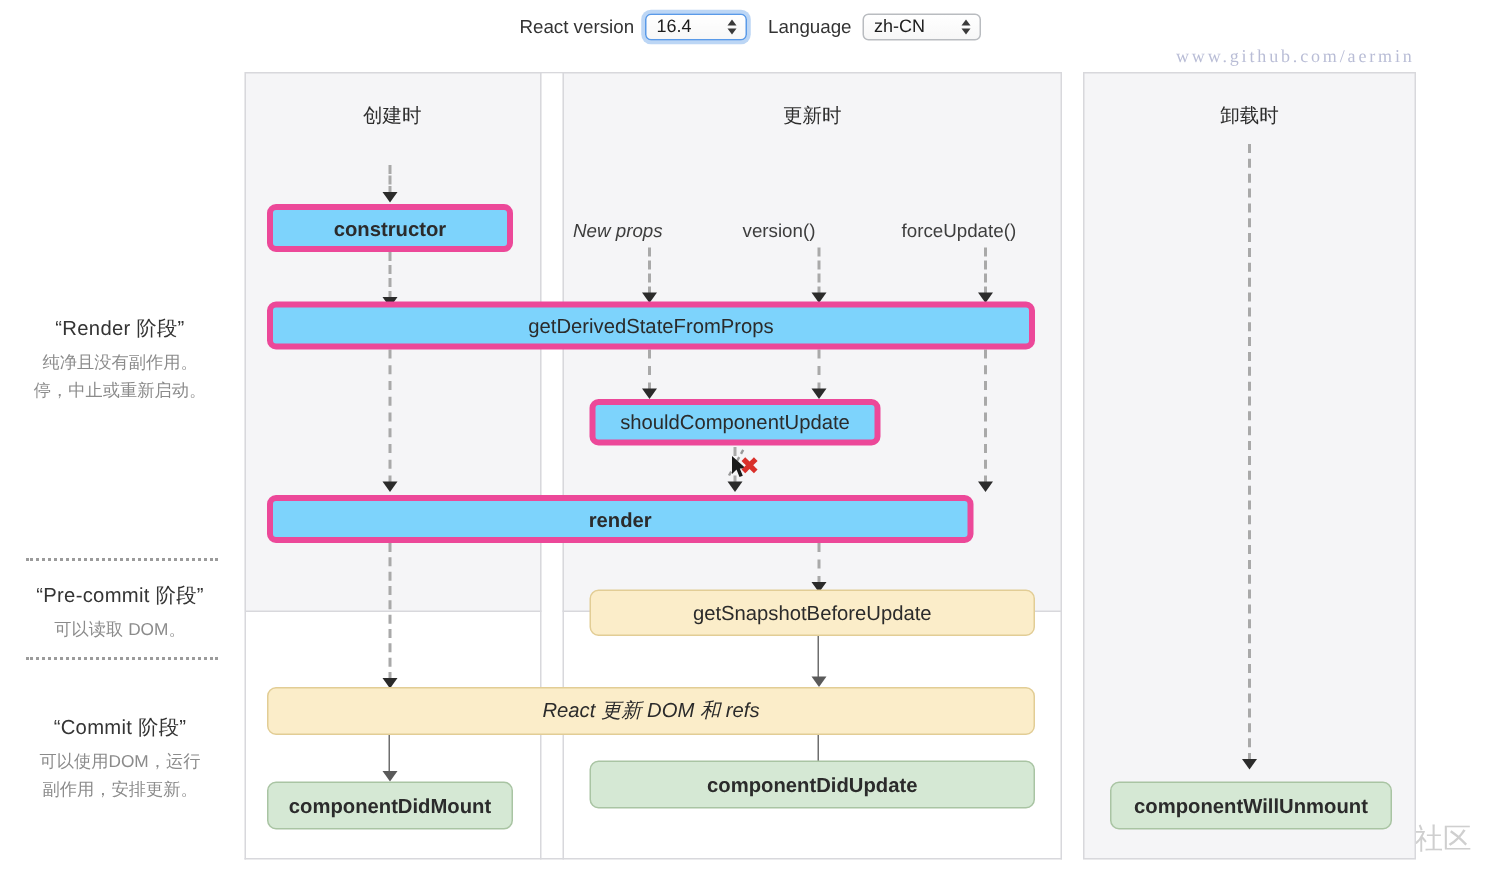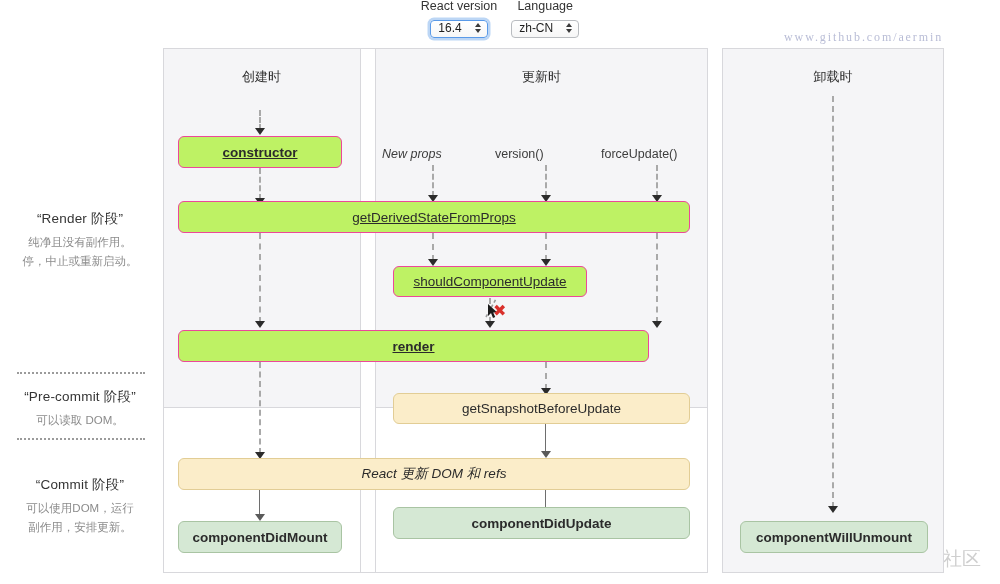--- a/index.html
+++ b/index.html
@@ -11,24 +11,24 @@
     -webkit-font-smoothing:antialiased;
   }
   #stage{position:absolute;inset:0;}
 
   
   .controls{
     position:absolute;left:0;top:0;width:1000px;height:36px;
     display:flex;align-items:center;justify-content:center;gap:14px;
     font-size:12.5px;color:#3a3a3a;
   }
-  .ctl-group{display:flex;align-items:center;gap:7px;flex-direction:column;}
+  .ctl-group{display:flex;align-items:center;gap:7px;}
   .ctl-label{color:#333;font-size:12.5px;}
   .select-box{
-    display:inline-flex;align-items:center;gap:11px;
+    display:inline-flex;align-items:flex-end;gap:22px;
     border:1px solid #b9bcc0;border-radius:4px;
     background:linear-gradient(#ffffff,#f7f7f7);
     padding:1px 5px 2px 7px;height:18px;font-size:12px;color:#1d1d1d;
     box-sizing:border-box;
   }
   .select-box.focused{
     border-color:#5a9ae8;
     box-shadow:0 0 0 2.5px rgba(106,163,232,.45);
   }
   .spin{display:inline-flex;flex-direction:column;line-height:0;margin-left:1px;}
@@ -76,21 +76,21 @@
   .trigger{position:absolute;text-align:left;font-size:12.5px;color:#3d3d3d;white-space:nowrap;}
   .trigger.ital{font-style:italic;}
 
   
   .node{
     position:absolute;box-sizing:border-box;
     display:flex;align-items:center;justify-content:center;
     border-radius:6px;font-size:13.5px;color:#2b2b2b;
     text-align:center;white-space:nowrap;
   }
-  .node.blue{background:#bef264;border:1px solid #ec4899;text-decoration:underline;}
+  .node.blue{background:#7dd3fc;border:4px solid #ec4899;}
   .node.yellow{background:#fbedc9;border:1px solid #e2cd95;}
   .node.green{background:#d5e8d4;border:1px solid #a9c4a3;}
   .node.bold{font-weight:bold;}
   .node.ital{font-style:italic;}
 
   
   .vline{position:absolute;width:0;}
   .vline.dash{border-left:2px dashed #a9a9a9;}
   .vline.solid{border-left:1.5px solid #6e6e6e;}
   .arrow{position:absolute;width:0;height:0;

